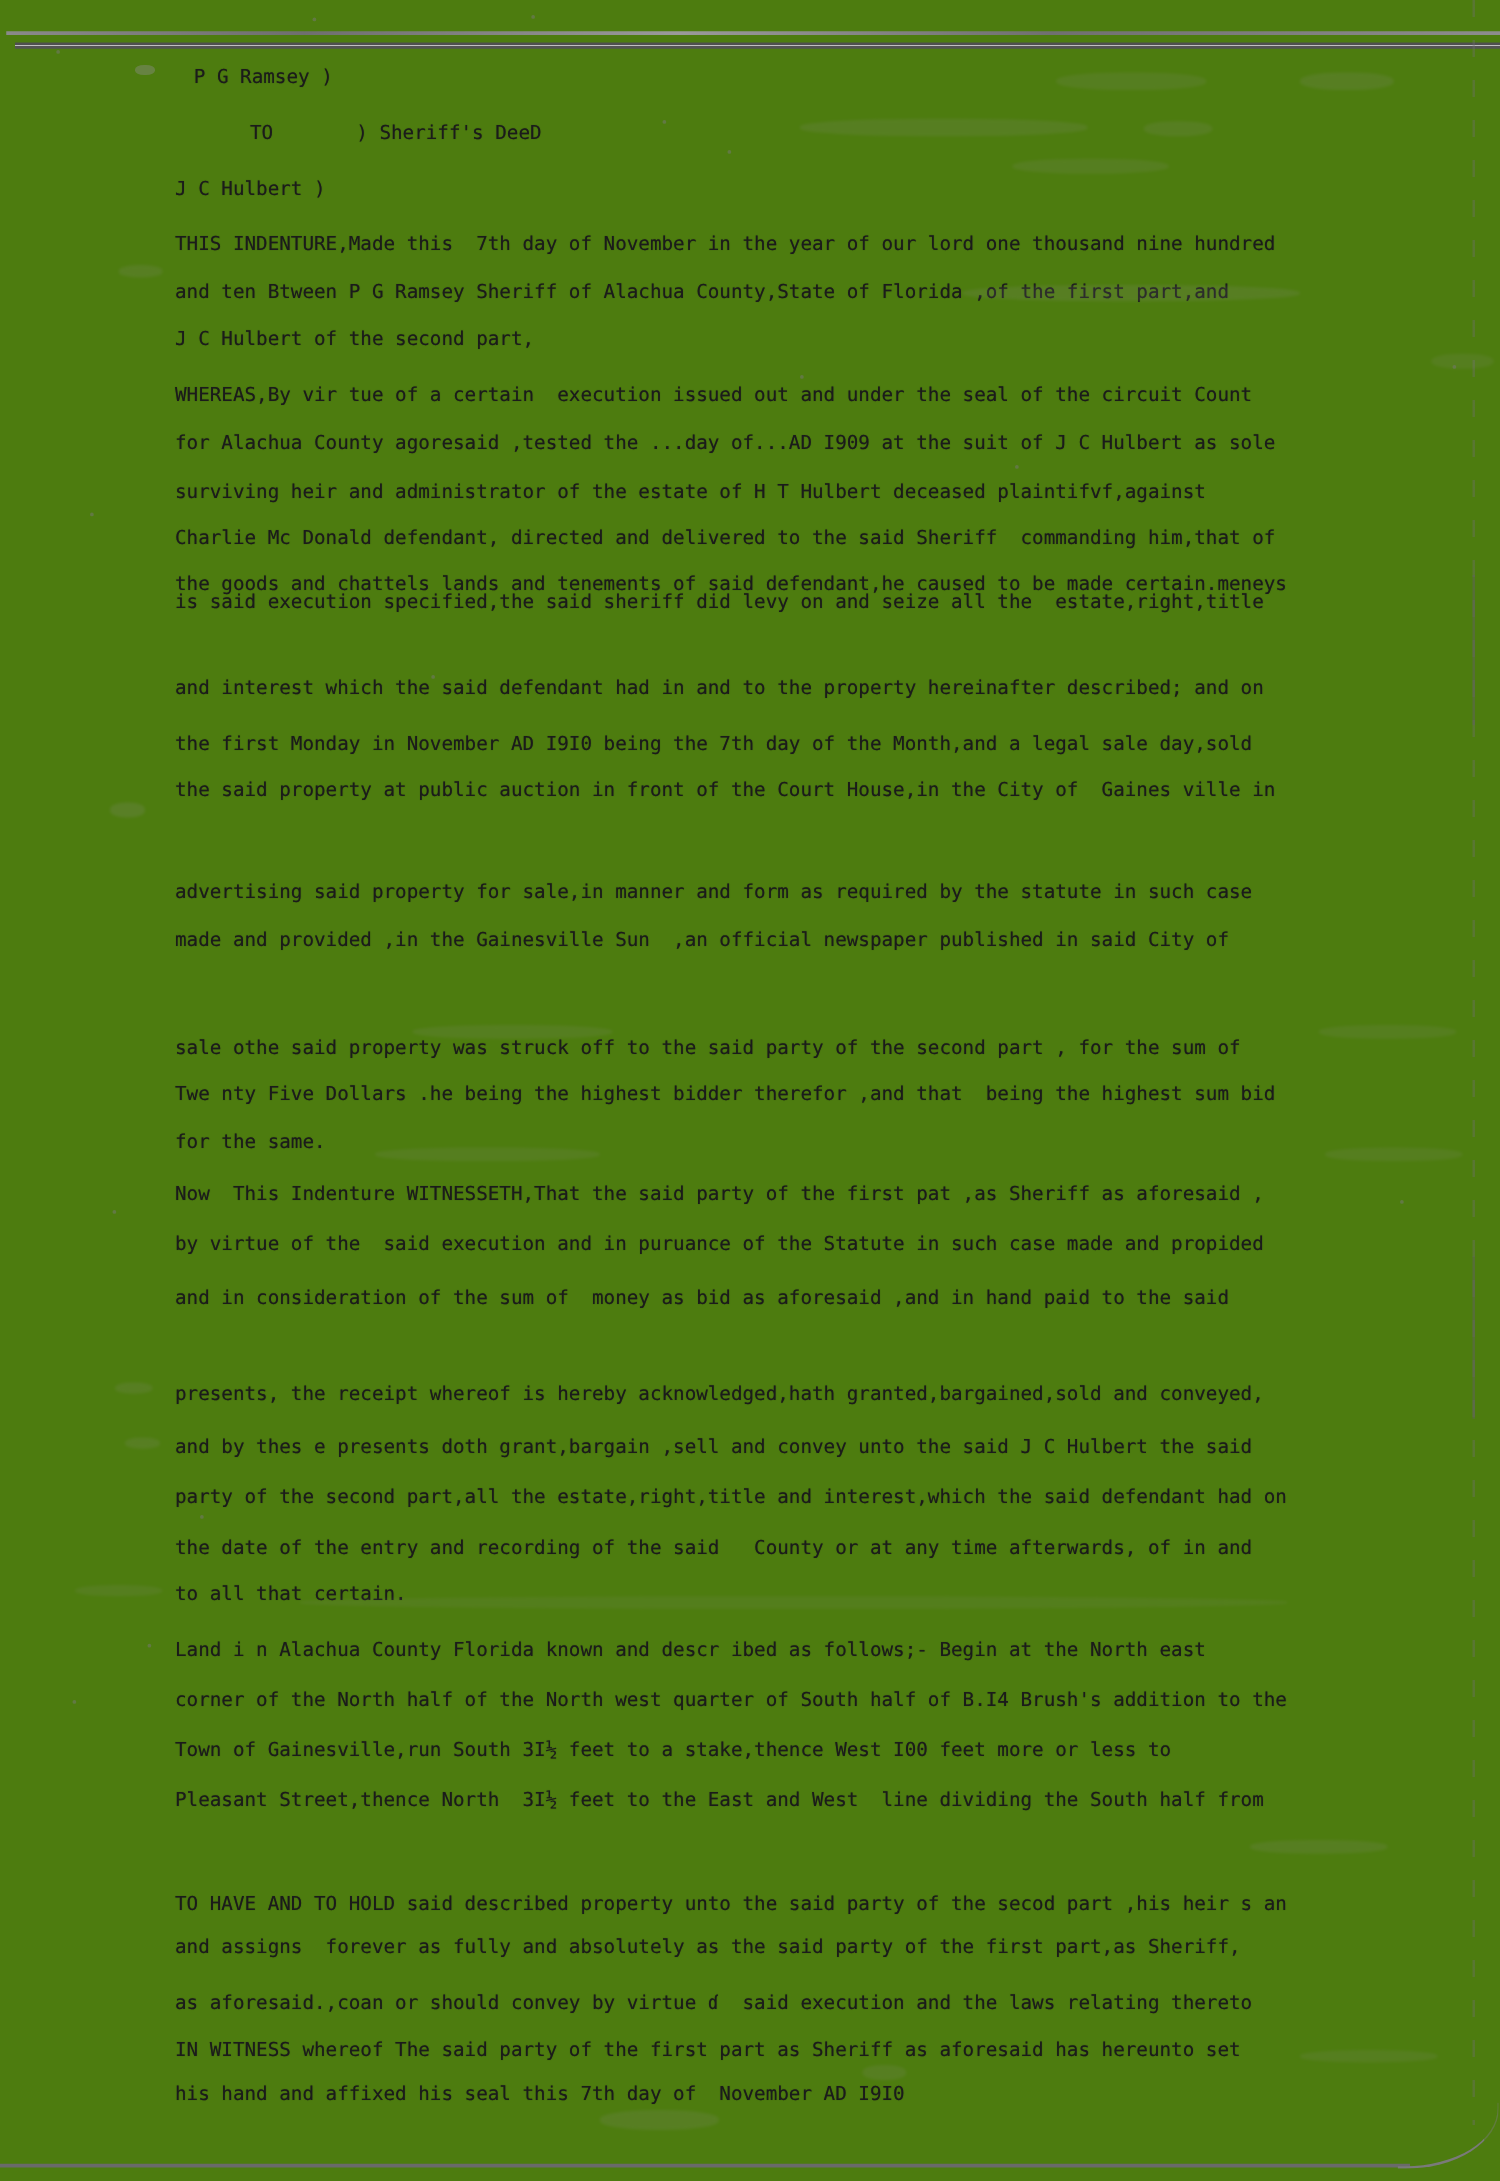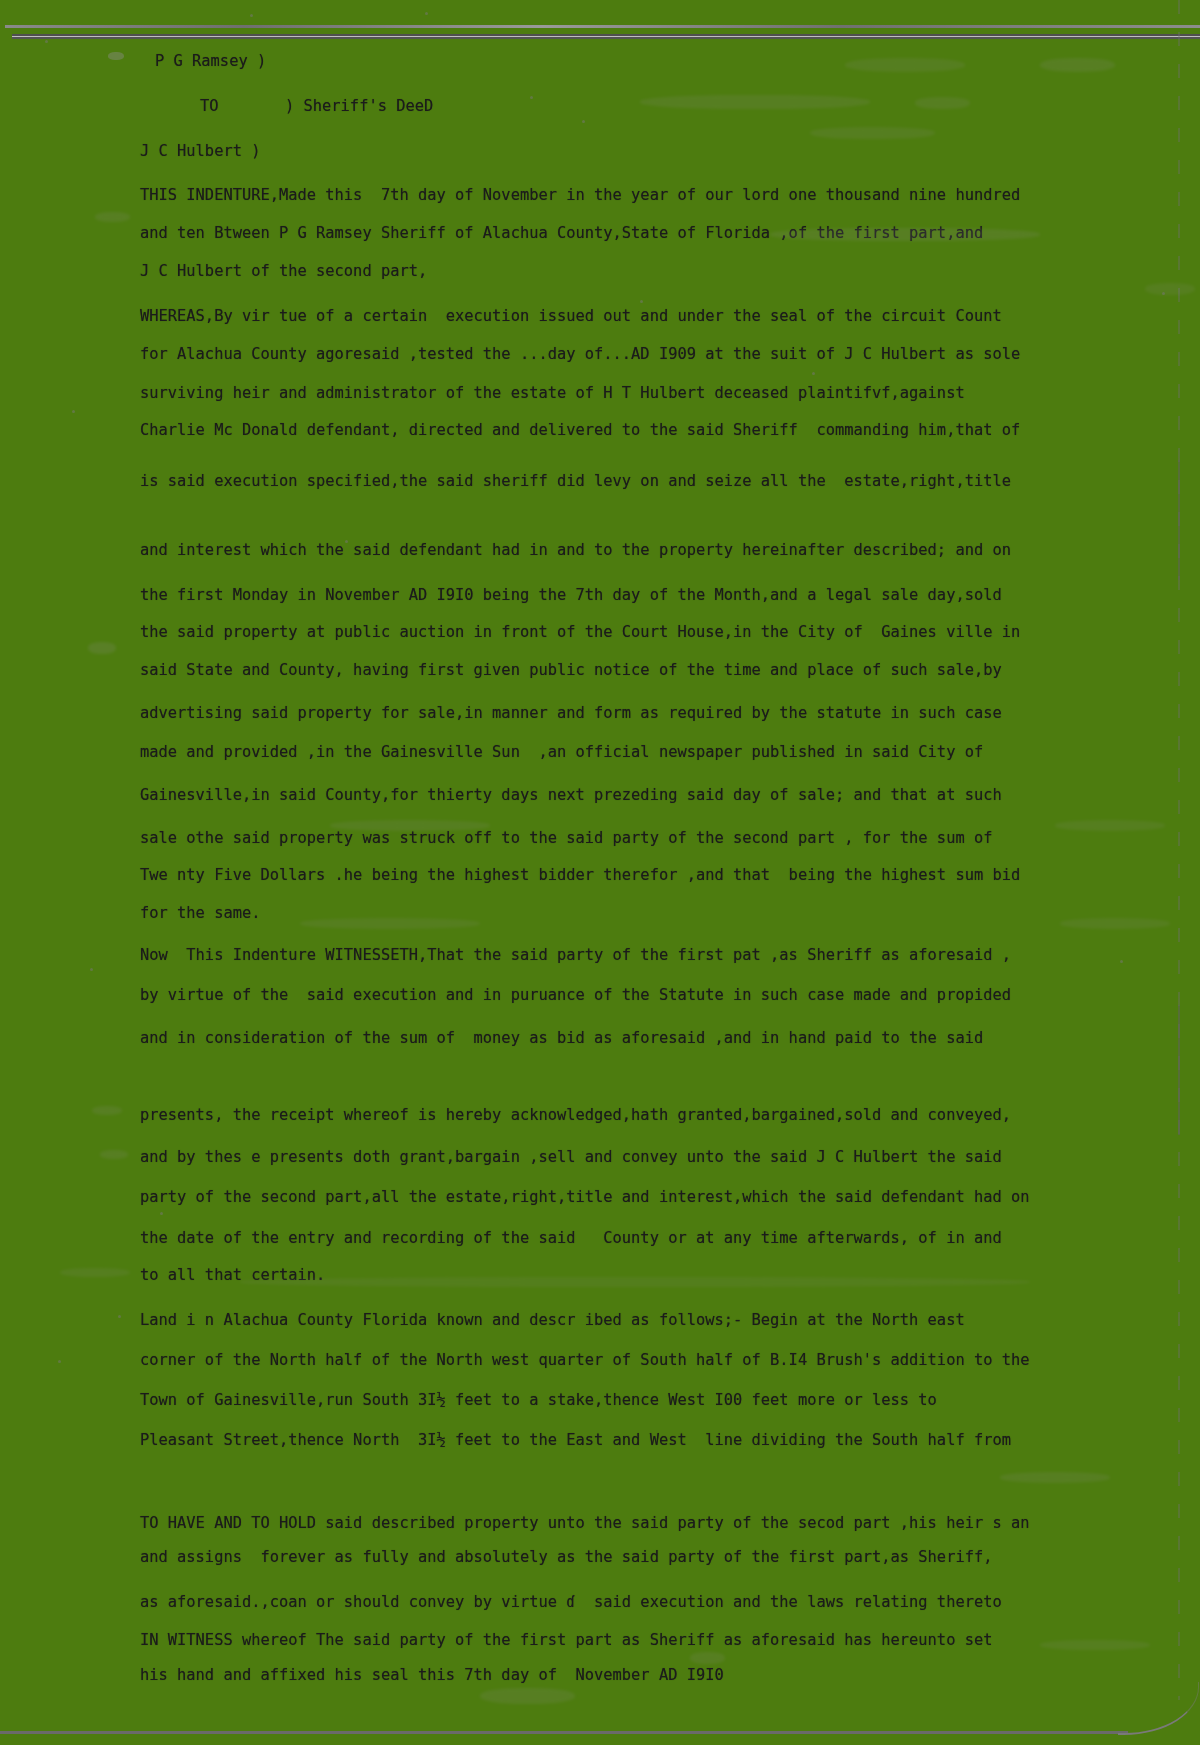--- a/index.html
+++ b/index.html
@@ -75,28 +75,27 @@
   <div class="line" style="left:285px;top:97px">) Sheriff's DeeD</div>
   <div class="line" style="left:140px;top:142px">J C Hulbert )</div>
 
   <div class="line" style="top:186px">THIS INDENTURE,Made this  7th day of November in the year of our lord one thousand nine hundred</div>
   <div class="line" style="top:224px">and ten Btween P G Ramsey Sheriff of Alachua County,State of Florida ,of the first part,and</div>
   <div class="line" style="top:262px">J C Hulbert of the second part,</div>
   <div class="line" style="top:307px">WHEREAS,By vir tue of a certain  execution issued out and under the seal of the circuit Count</div>
   <div class="line" style="top:345px">for Alachua County agoresaid ,tested the ...day of...AD I909 at the suit of J C Hulbert as sole</div>
   <div class="line" style="top:384px">surviving heir and administrator of the estate of H T Hulbert deceased plaintifvf,against</div>
   <div class="line" style="top:421px">Charlie Mc Donald defendant, directed and delivered to the said Sheriff  commanding him,that of</div>
+  <div class="line" style="top:458px">the goods and chattels lands and tenements of said defendant,he caused to be made certain.meneys</div>
   <div class="line" style="top:472px">is said execution specified,the said sheriff did levy on and seize all the  estate,right,title</div>
   <div class="line" style="top:541px">and interest which the said defendant had in and to the property hereinafter described; and on</div>
   <div class="line" style="top:586px">the first Monday in November AD I9I0 being the 7th day of the Month,and a legal sale day,sold</div>
   <div class="line" style="top:623px">the said property at public auction in front of the Court House,in the City of  Gaines ville in</div>
-  <div class="line" style="top:661px">said State and County, having first given public notice of the time and place of such sale,by</div>
   <div class="line" style="top:704px">advertising said property for sale,in manner and form as required by the statute in such case</div>
   <div class="line" style="top:743px">made and provided ,in the Gainesville Sun  ,an official newspaper published in said City of</div>
-  <div class="line" style="top:786px">Gainesville,in said County,for thierty days next prezeding said day of sale; and that at such</div>
   <div class="line" style="top:829px">sale othe said property was struck off to the said party of the second part , for the sum of</div>
   <div class="line" style="top:866px">Twe nty Five Dollars .he being the highest bidder therefor ,and that  being the highest sum bid</div>
   <div class="line" style="top:904px">for the same.</div>
   <div class="line" style="top:946px">Now  This Indenture WITNESSETH,That the said party of the first pat ,as Sheriff as aforesaid ,</div>
   <div class="line" style="top:986px">by virtue of the  said execution and in puruance of the Statute in such case made and propided</div>
   <div class="line" style="top:1029px">and in consideration of the sum of  money as bid as aforesaid ,and in hand paid to the said</div>
   <div class="line" style="top:1106px">presents, the receipt whereof is hereby acknowledged,hath granted,bargained,sold and conveyed,</div>
   <div class="line" style="top:1148px">and by thes e presents doth grant,bargain ,sell and convey unto the said J C Hulbert the said</div>
   <div class="line" style="top:1229px">the date of the entry and recording of the said   County or at any time afterwards, of in and</div>
   <div class="line" style="top:1188px">party of the second part,all the estate,right,title and interest,which the said defendant had on</div>

